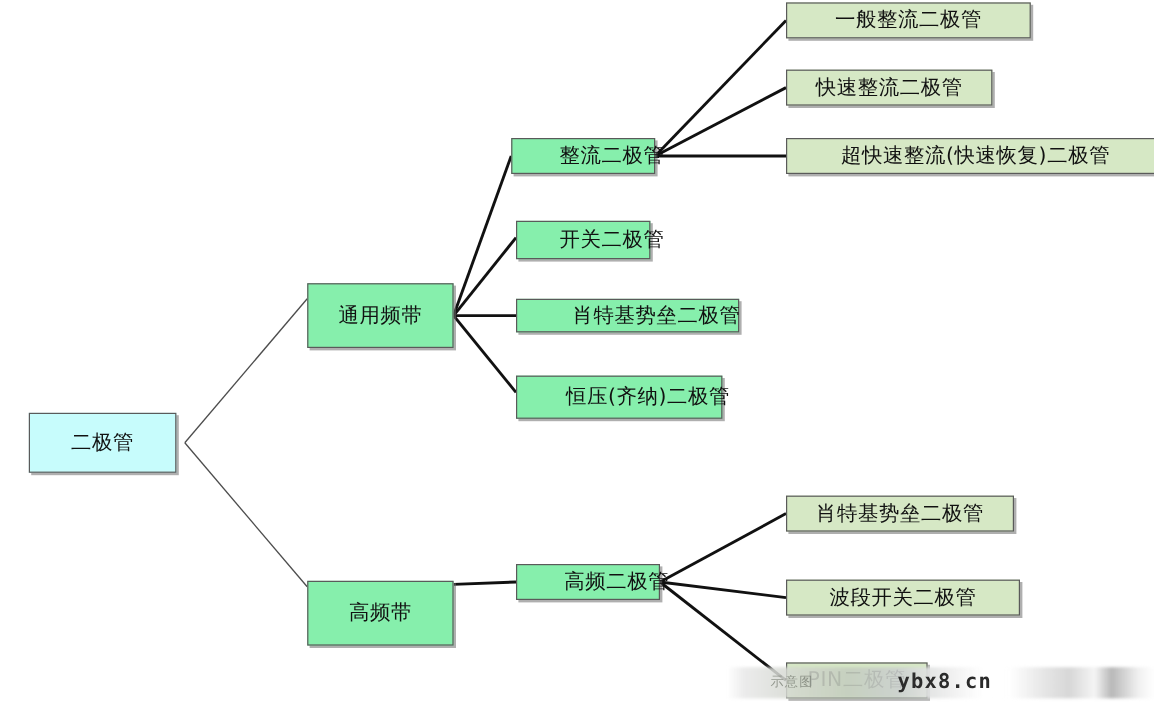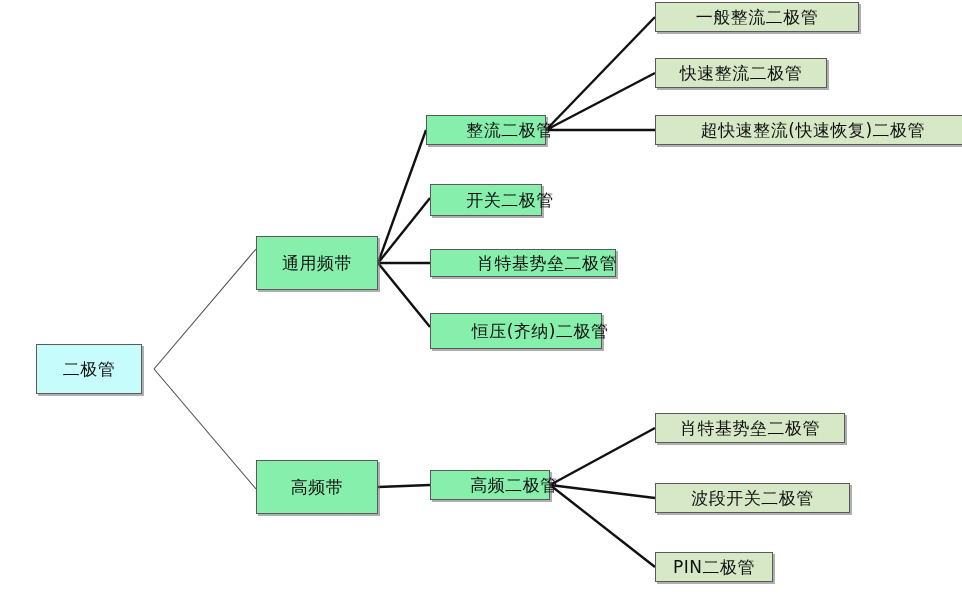--- a/index.html
+++ b/index.html
@@ -112,27 +112,27 @@
       <line x1="546" y1="130" x2="655" y2="17" stroke="#111111" stroke-width="2.4" stroke-linecap="butt"></line>
       <line x1="546" y1="130" x2="655" y2="73" stroke="#111111" stroke-width="2.4" stroke-linecap="butt"></line>
       <line x1="546" y1="130" x2="655" y2="130" stroke="#111111" stroke-width="2.4" stroke-linecap="butt"></line>
       <line x1="378" y1="487" x2="430" y2="485" stroke="#111111" stroke-width="2.4" stroke-linecap="butt"></line>
       <line x1="550" y1="485" x2="655" y2="428" stroke="#111111" stroke-width="2.4" stroke-linecap="butt"></line>
       <line x1="550" y1="485" x2="655" y2="498" stroke="#111111" stroke-width="2.4" stroke-linecap="butt"></line>
       <line x1="550" y1="485" x2="655" y2="567" stroke="#111111" stroke-width="2.4" stroke-linecap="butt"></line>
     </svg>
 
   <div id="nodes">
-      <div class="node root" style="left: 36px; top: 344px; width: 106px; height: 50px;">
+      <div class="node root" style="left: 24px; top: 344px; width: 123px; height: 50px;">
         <span>二极管</span>
       </div>
       <div class="node level1" style="left: 256px; top: 236px; width: 122px; height: 54px;">
         <span>通用频带</span>
       </div>
-      <div class="node level1" style="left: 256px; top: 460px; width: 122px; height: 54px;">
+      <div class="node level1" style="left: 256px; top: 484px; width: 122px; height: 54px;">
         <span>高频带</span>
       </div>
       <div class="node level2" style="left: 426px; top: 115px; width: 120px; height: 30px;">
         <span>整流二极管</span>
       </div>
       <div class="node level2" style="left: 430px; top: 184px; width: 112px; height: 32px;">
         <span>开关二极管</span>
       </div>
       <div class="node level2" style="left: 430px; top: 249px; width: 186px; height: 28px;">
         <span>肖特基势垒二极管</span>
@@ -156,14 +156,19 @@
         <span>肖特基势垒二极管</span>
       </div>
       <div class="node level3" style="left: 655px; top: 483px; width: 195px; height: 30px;">
         <span>波段开关二极管</span>
       </div>
       <div class="node level3" style="left: 655px; top: 552px; width: 118px; height: 30px;">
         <span>PIN二极管</span>
       </div>
     </div>
 
+  <div id="watermark">
+    <div class="wm-blur"></div>
+    <div class="wm-ghost">示意图</div>
+    <div class="wm-text">ybx8.cn</div>
+  </div>
 
 </div>
 
 </body></html>

